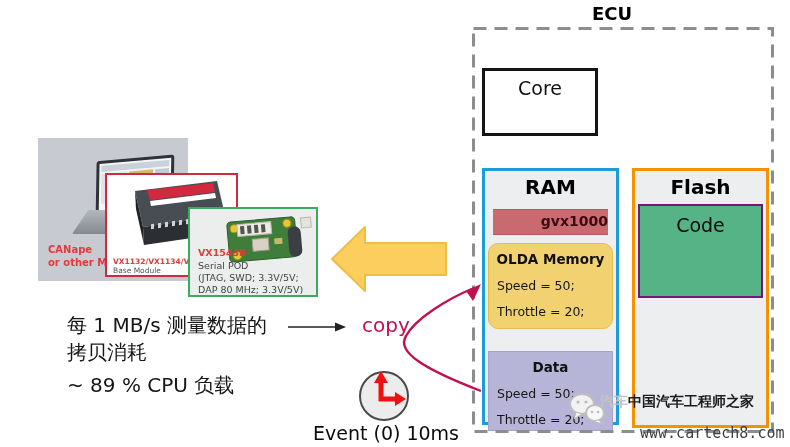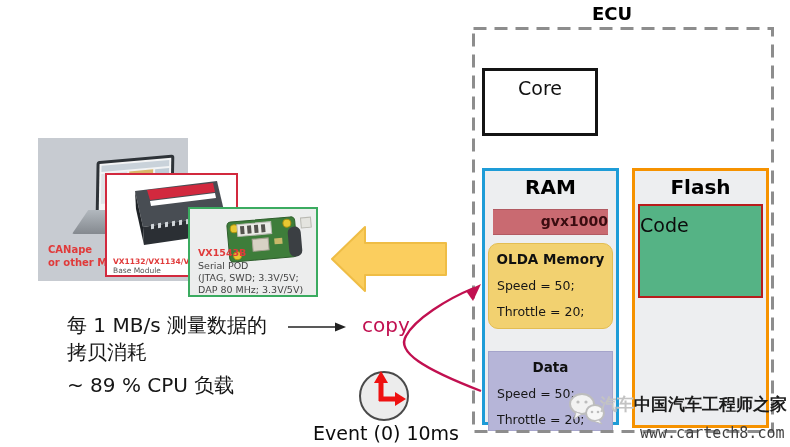--- a/index.html
+++ b/index.html
@@ -20,22 +20,22 @@
     text-align:center; font-size:19px; padding-top:6px; }
   .ram-box   { left:482px; top:168px; width:137px; height:257px; border:3px solid #1E9CD7; }
   .flash-box { left:632px; top:168px; width:137px; height:260px; border:3px solid #F69200; }
   .mem-title { text-align:center; font-size:20px; font-weight:bold; padding-top:4px; height:26px; color:#000; }
   .gvx-band { margin:8px; height:24px; background:#C96A71; border-top:1px solid #b25a62; border-bottom:1px solid #b25a62;
     text-align:right; font-size:14px; font-weight:bold; color:#3a0c10; line-height:23px; }
   .olda-box { margin:3px 3px 0 3px; height:84px; background:#F2D170; border:1px solid #e3bd52; border-radius:10px; }
   .data-box { margin:22px 3px 0 3px; height:78px; background:#B6B5D8; border:1px solid #a5a4cb; }
   .sub-title { text-align:center; font-size:13.5px; font-weight:bold; padding-top:7px; color:#101010; }
   .code-line { font-size:12.5px; color:#161616; padding-left:8px; margin-top:11px; }
-  .code-box { margin:3px 3px 0 3px; height:94px; background:#55B385; border:2px solid #b91c1c;
-    font-size:19px; color:#0c0c0c; padding-top:8px; box-sizing:border-box; }
+  .code-box { margin:3px 3px 0 3px; height:94px; background:#55B385; border:2px solid #701a75;
+    text-align:center; font-size:19px; color:#0c0c0c; padding-top:8px; box-sizing:border-box; }
 
   
   .card { box-sizing:border-box; }
   .card-canape { left:38px; top:138px; width:150px; height:143px; background:#C7CBD1; }
   .card-base   { left:105px; top:173px; width:133px; height:104px; background:#fff; border:2.5px solid #D2293E; }
   .card-pod    { left:188px; top:207px; width:130px; height:90px;  background:#ECEDED; border:2.5px solid #3BAB60; }
   .lbl-red   { color:#E03A3A; font-weight:bold; }
   .lbl-gray  { color:#555; }
   .canape-l1 { left:10px; top:106px; font-size:10px; }
   .canape-l2 { left:10px; top:119px; font-size:10px; }
@@ -62,21 +62,21 @@
 
   
   .zh-l1 { left:67px; top:312px; font-size:20px; color:#161616; }
   .zh-l2 { left:67px; top:339px; font-size:20px; color:#161616; }
   .zh-l3 { left:67px; top:372px; font-size:20px; color:#161616; }
   .copy-label { left:362px; top:313px; font-size:20px; color:#C11050; }
   .event-label { left:313px; top:422px; font-size:19px; color:#0c0c0c; }
 
   
   .wm { z-index:6; }
-  .wm-brand { left:600px; top:393px; width:190px; font-size:17px; font-weight:bold; white-space:nowrap; }
+  .wm-brand { left:600px; top:393px; width:190px; font-size:14px; font-weight:bold; white-space:nowrap; }
   .wm-prefix { color:#c3c3c3; }
   .wm-main { color:#1c1c1c; font-family:"DejaVu Serif","Liberation Serif",serif; }
   .wm-url { left:640px; top:424px; font-size:15px; color:#3f3f3f;
     font-family:"DejaVu Sans Mono","Liberation Mono",monospace; }
 
   .overlay { position:absolute; left:0; top:0; z-index:5; pointer-events:none; }
 </style>
 </head>
 <body>
 

